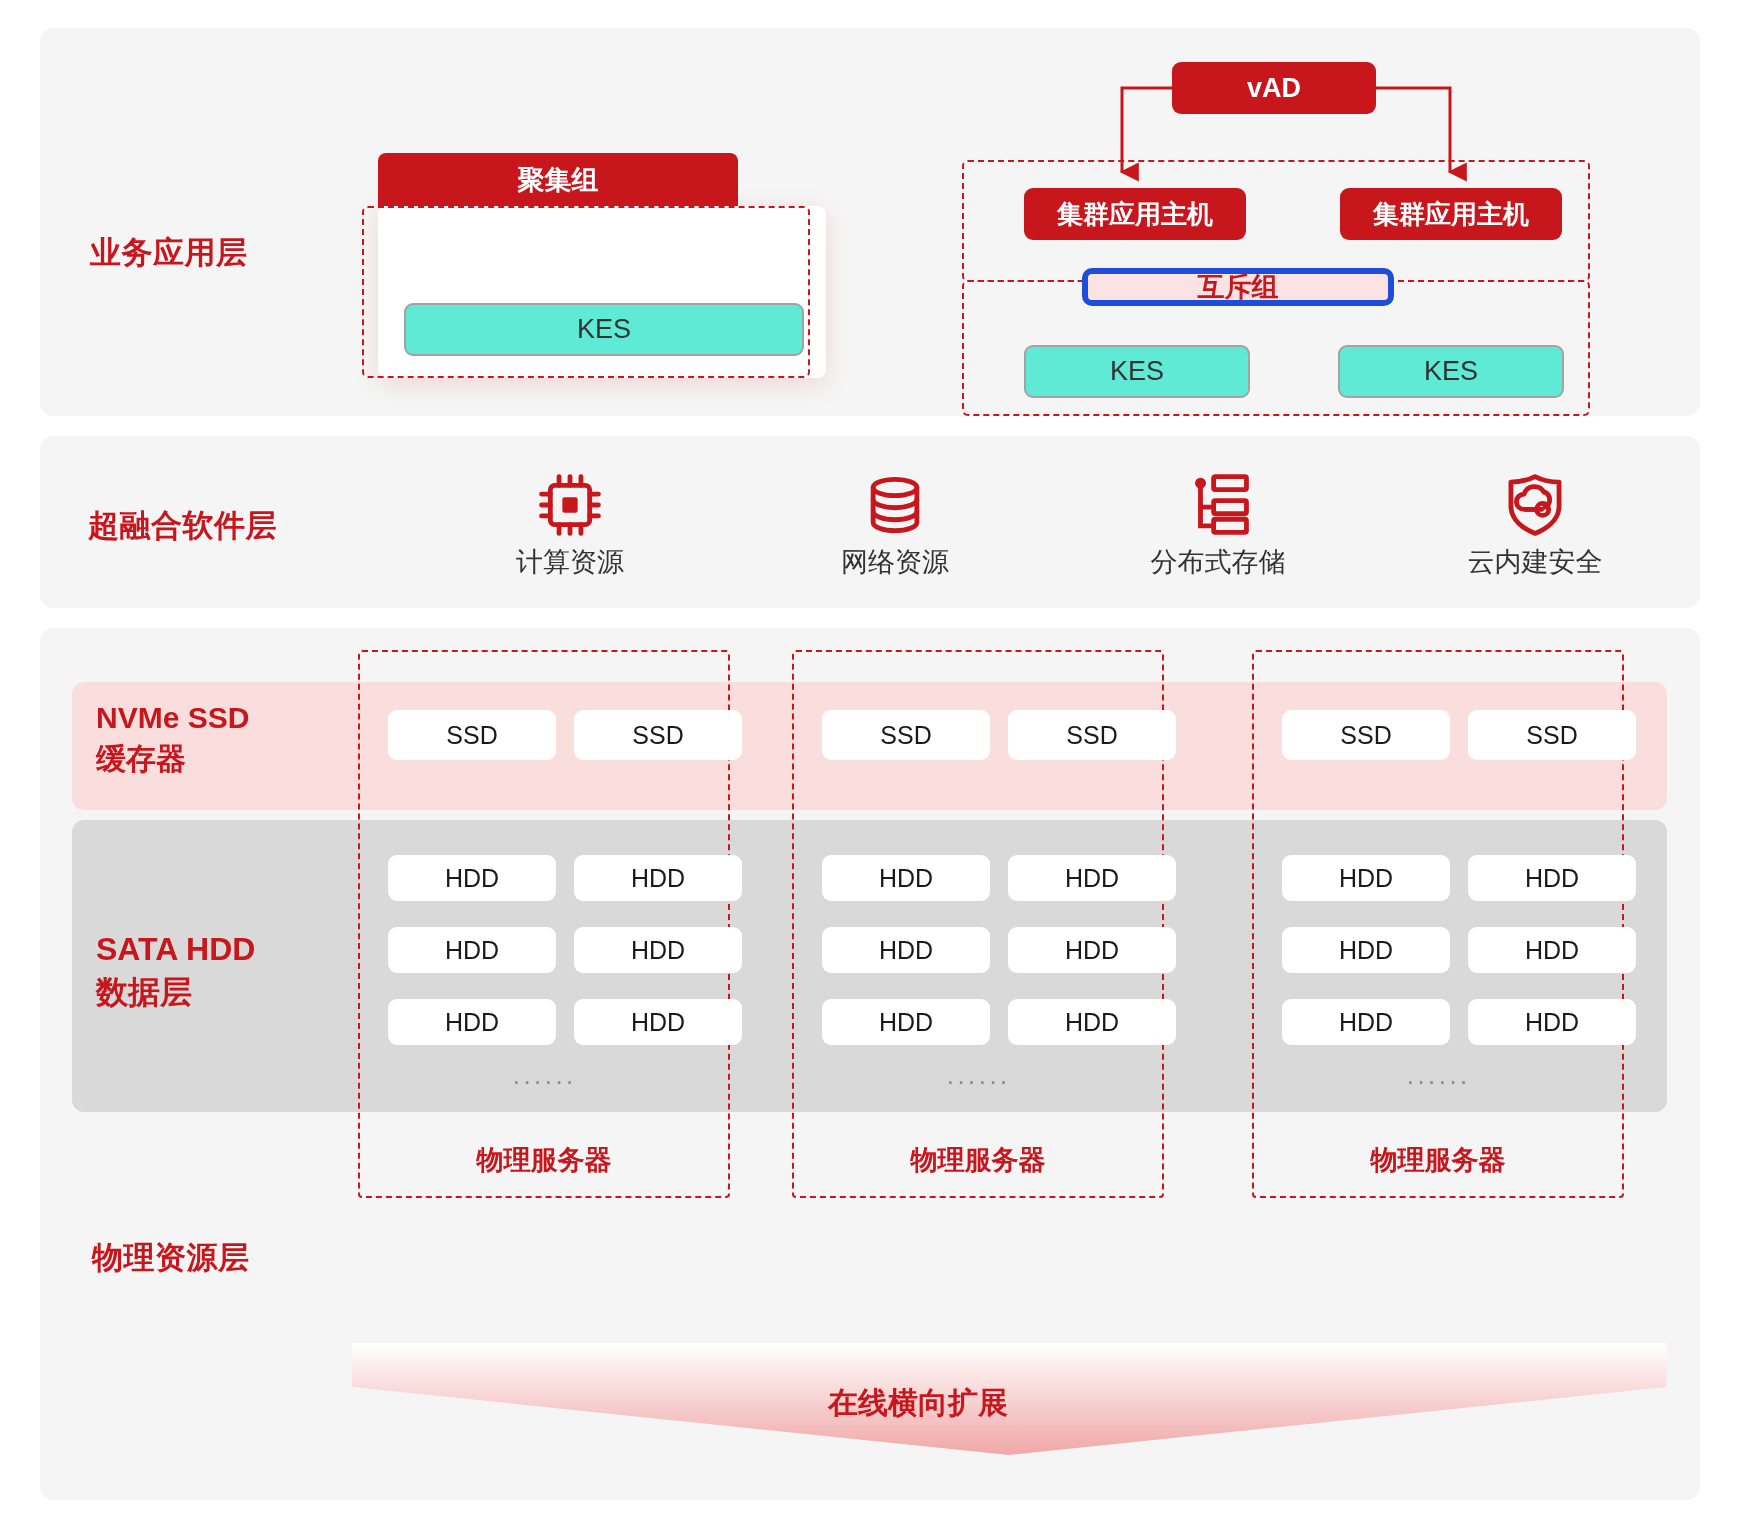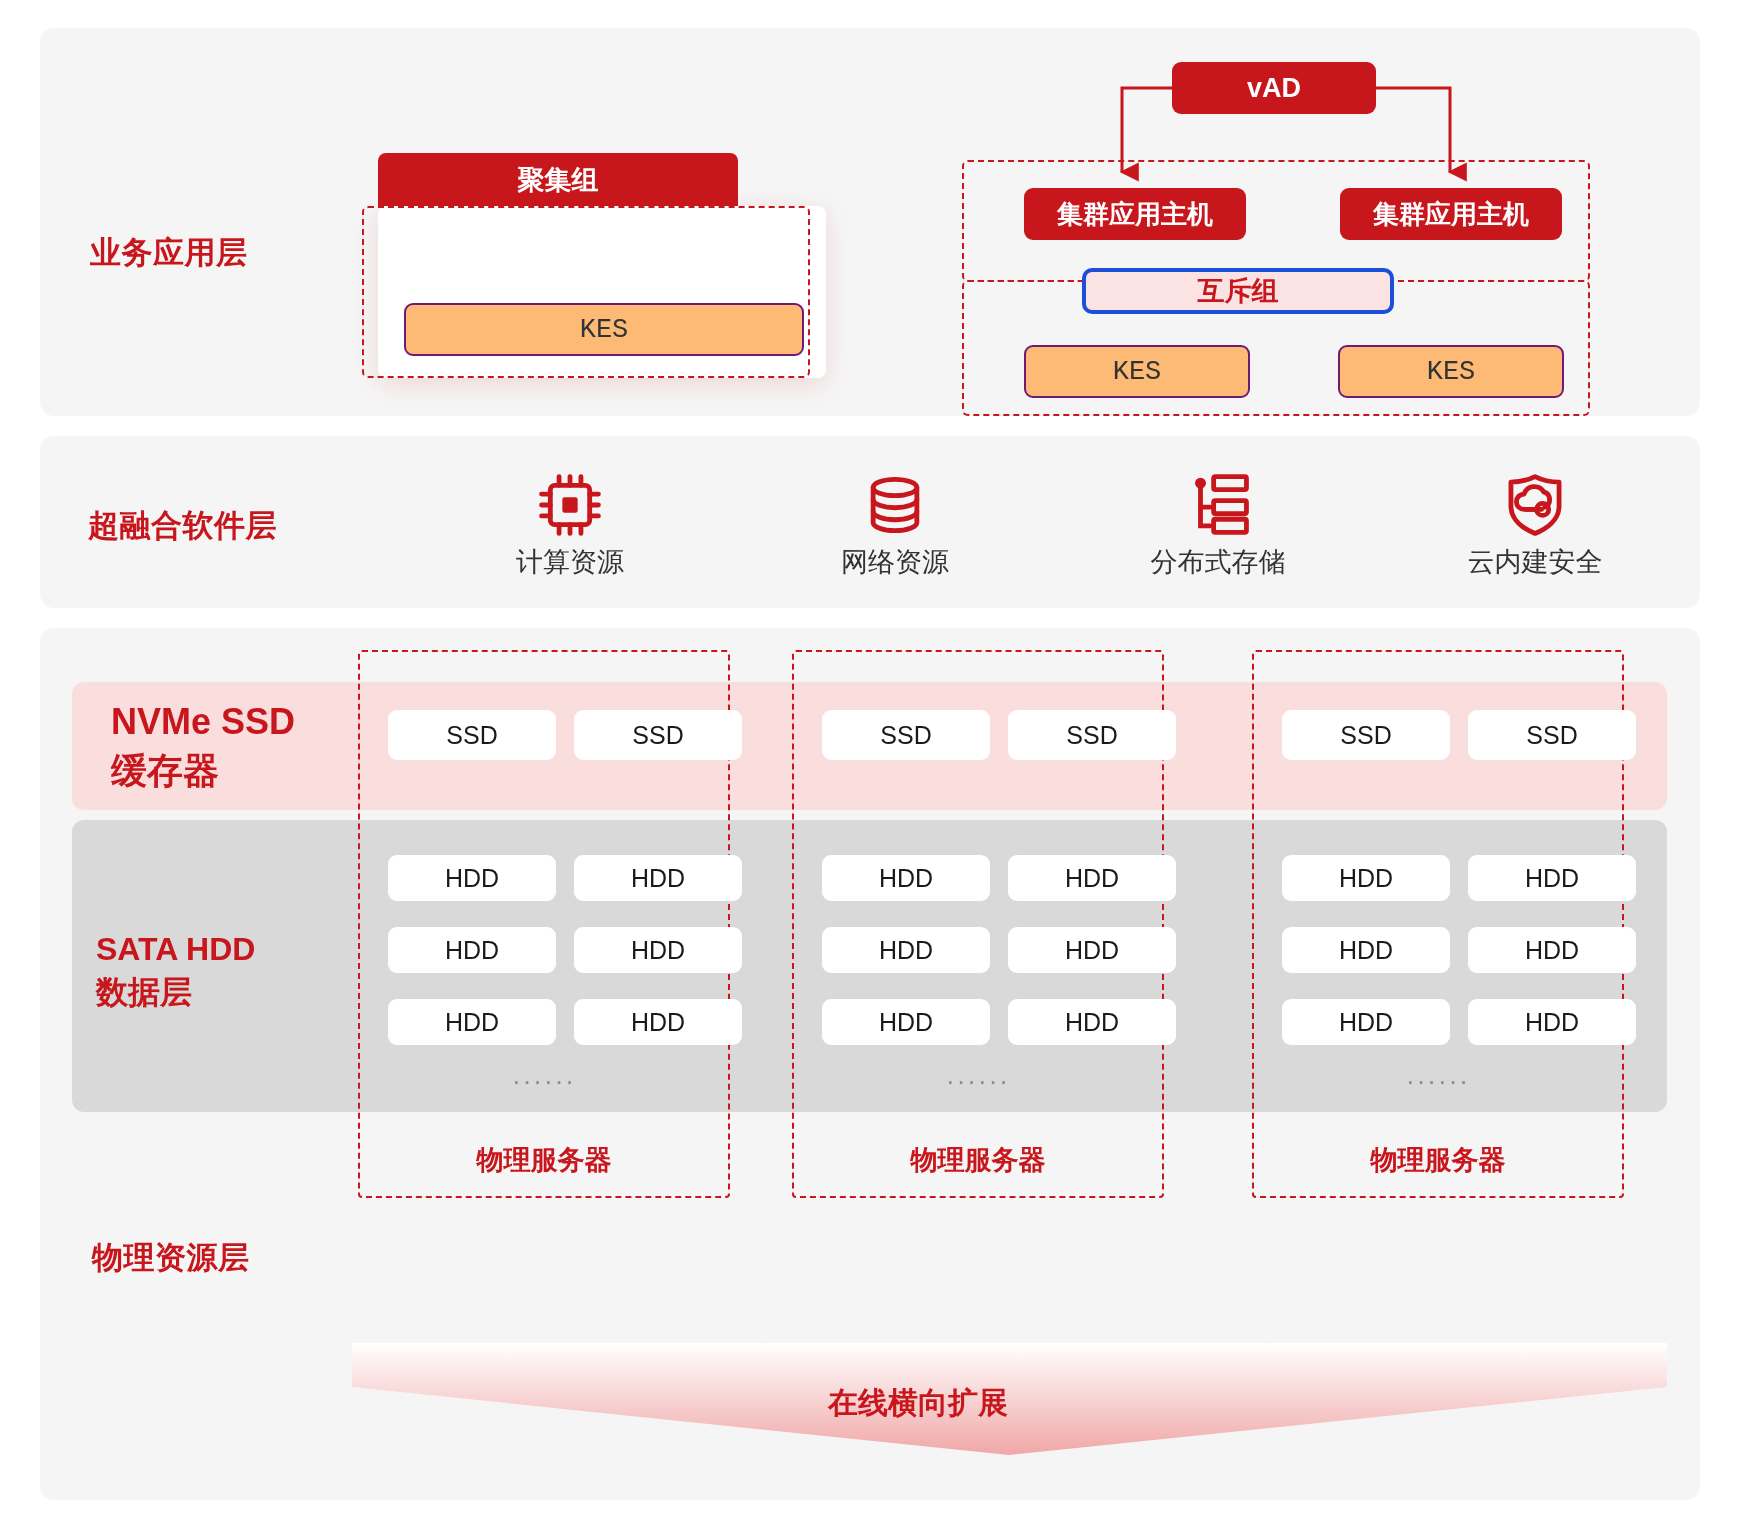--- a/index.html
+++ b/index.html
@@ -25,23 +25,23 @@
   #label-hci{left:88px;top:505px;font-size:31px;}
   #label-phys{left:92px;top:1237px;font-size:31px;}
 
   
   .redbox{
     position:absolute;background:#C8161D;color:#fff;border-radius:9px;
     display:flex;align-items:center;justify-content:center;
     font-size:26px;font-weight:700;box-sizing:border-box;
   }
   .whitebox{
-    position:absolute;background:#fdba74;border:2px solid #701a75;
+    position:absolute;background:#5eead4;border:2px solid #a3a3a3;
     border-radius:9px;display:flex;align-items:center;justify-content:center;
-    font-size:26px;color:#333;box-sizing:border-box;font-family:Liberation Mono, monospace;
+    font-size:26px;color:#333;box-sizing:border-box;
   }
   .dashbox{
     position:absolute;border:2.5px dashed #C8161D;border-radius:6px;
     box-sizing:border-box;background:transparent;
   }
 
   
   #card-aggregate{
     position:absolute;left:378px;top:206px;width:448px;height:172px;
     background:#fff;border-radius:8px;
@@ -55,22 +55,22 @@
   #box-standalone-host{left:404px;top:230px;width:400px;height:49px;font-size:27px;}
   #box-standalone-kes{left:404px;top:303px;width:400px;height:53px;font-size:27px;}
 
   
   #box-vad{left:1172px;top:62px;width:204px;height:52px;font-size:27px;}
   #dash-cluster-hosts{left:962px;top:160px;width:628px;height:122px;}
   #dash-cluster-kes{left:962px;top:280px;width:628px;height:136px;}
   #box-cluster-host-1{left:1024px;top:188px;width:222px;height:52px;font-size:26px;}
   #box-cluster-host-2{left:1340px;top:188px;width:222px;height:52px;font-size:26px;}
   #box-mutex{
-    position:absolute;left:1082px;top:268px;width:312px;height:46px;
-    background:#fbe3e3;border:4px solid #1d4ed8;border-radius:10px;
+    position:absolute;left:1082px;top:268px;width:312px;height:38px;
+    background:#fbe3e3;border:6px solid #1d4ed8;border-radius:10px;
     color:#C8161D;font-size:27px;font-weight:700;
     display:flex;align-items:center;justify-content:center;box-sizing:border-box;
   }
   #box-cluster-kes-1{left:1024px;top:345px;width:226px;height:53px;font-size:27px;}
   #box-cluster-kes-2{left:1338px;top:345px;width:226px;height:53px;font-size:27px;}
 
   
   .arrow-svg{position:absolute;left:0;top:0;width:1740px;height:1528px;pointer-events:none;}
 
   
@@ -86,21 +86,21 @@
 
   
   #band-ssd{
     position:absolute;left:72px;top:682px;width:1595px;height:128px;
     background:#fadede;border-radius:12px;
   }
   #band-hdd{
     position:absolute;left:72px;top:820px;width:1595px;height:292px;
     background:#d9d9d9;border-radius:12px;
   }
-  #label-ssd{position:absolute;left:111px;top:698px;width:250px;color:#C8161D;font-size:36px;font-weight:700;line-height:1.35;}
+  #label-ssd{position:absolute;left:96px;top:698px;width:250px;color:#C8161D;font-size:30px;font-weight:700;line-height:1.35;}
   #label-hdd{position:absolute;left:96px;top:928px;width:250px;color:#C8161D;font-size:32px;font-weight:700;line-height:1.35;}
 
   
   .server-col{position:absolute;top:650px;width:372px;height:548px;border:2.5px dashed #C8161D;border-radius:4px;box-sizing:border-box;}
   .server-name{
     position:absolute;bottom:18px;left:0;width:100%;text-align:center;
     color:#C8161D;font-size:27px;font-weight:700;
   }
   #server-1{left:358px;}
   #server-2{left:792px;}

